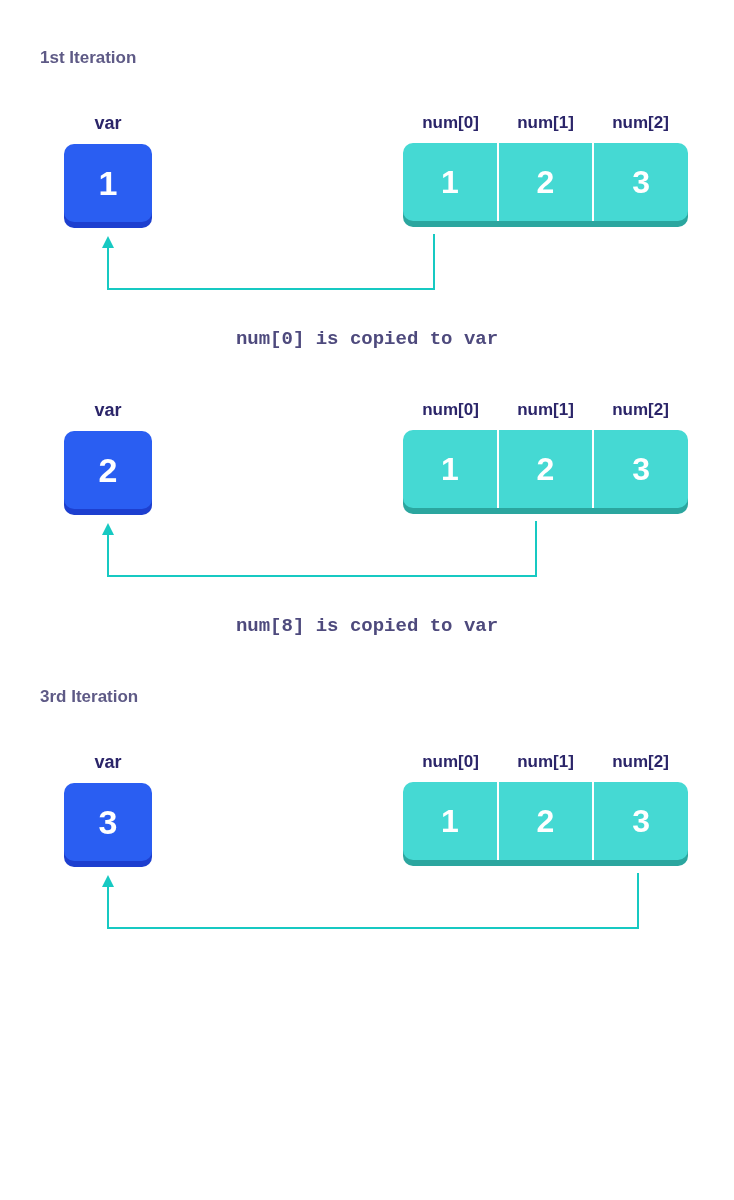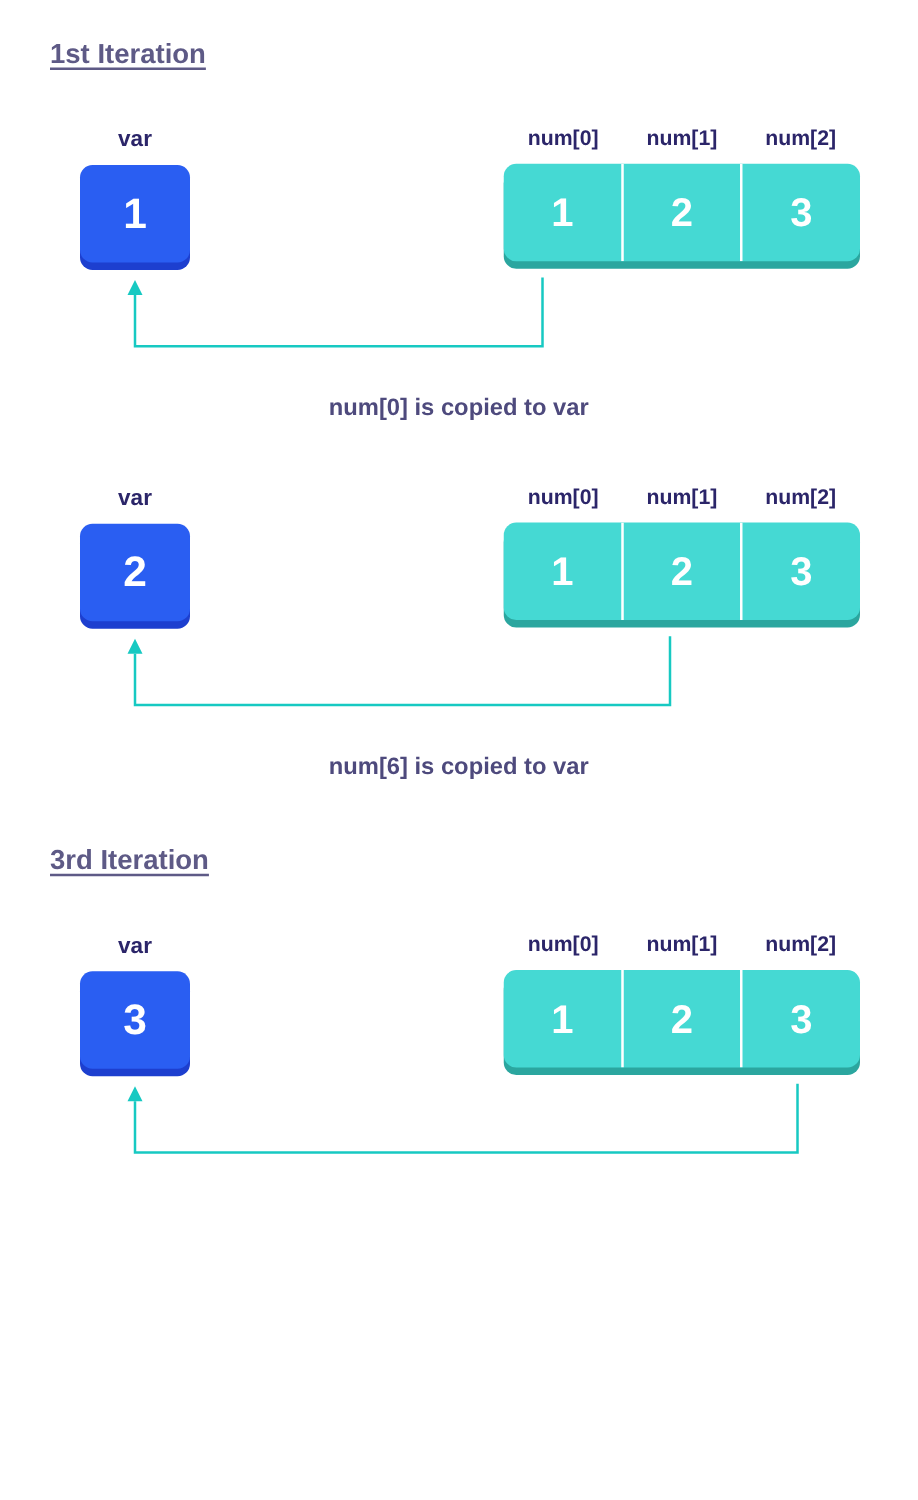--- a/index.html
+++ b/index.html
@@ -9,25 +9,25 @@
     width: 734px;
     height: 1200px;
     padding: 30px 40px;
   }
   .iteration {
     margin-bottom: 50px;
     position: relative;
   }
   .iter-title {
     color: #5e5a86;
-    font-size: 22px;
+    font-size: 17px;
     font-weight: 700;
-    text-decoration: underline;
     text-underline-offset: 4px;
     margin-bottom: 45px;
+    margin-top: 18px;
   }
   .row {
     display: flex;
     align-items: flex-end;
     position: relative;
     height: 135px;
   }
   .var-group {
     position: absolute;
     left: 18px;
@@ -125,20 +125,21 @@
   .connector-area {
     height: 80px;
     position: relative;
   }
   .caption {
     text-align: center;
     color: #4e4a7d;
     font-size: 19px;
     font-weight: 600;
     margin-top: 0px;
+    font-family: Liberation Mono, monospace;
   }
   svg.connector {
     position: absolute;
     left: 0;
     width: 100%;
     overflow: visible;
   }
 </style>
 </head>
 <body>
@@ -202,21 +203,21 @@
             </div>
           </div>
         </div>
       </div>
       <div class="connector-area">
         <svg class="connector" width="654" height="80" style="top: -14px;">
           <path d="M 496 0 L 496 55 L 68 55 L 68 14" fill="none" stroke="#17c9c2" stroke-width="2"></path>
           <polygon points="62,14 74,14 68,2" fill="#17c9c2"></polygon>
         </svg>
       </div>
-      <div class="caption">num[6] is copied to var</div>
+      <div class="caption">num[8] is copied to var</div>
     </div>
     <div class="iteration">
       <div class="iter-title">3rd Iteration</div>
       <div class="row">
         <div class="var-group">
           <div class="var-label">var</div>
           <div class="var-box-wrap">
             <div class="var-shadow"></div>
             <div class="var-box">3</div>
           </div>

